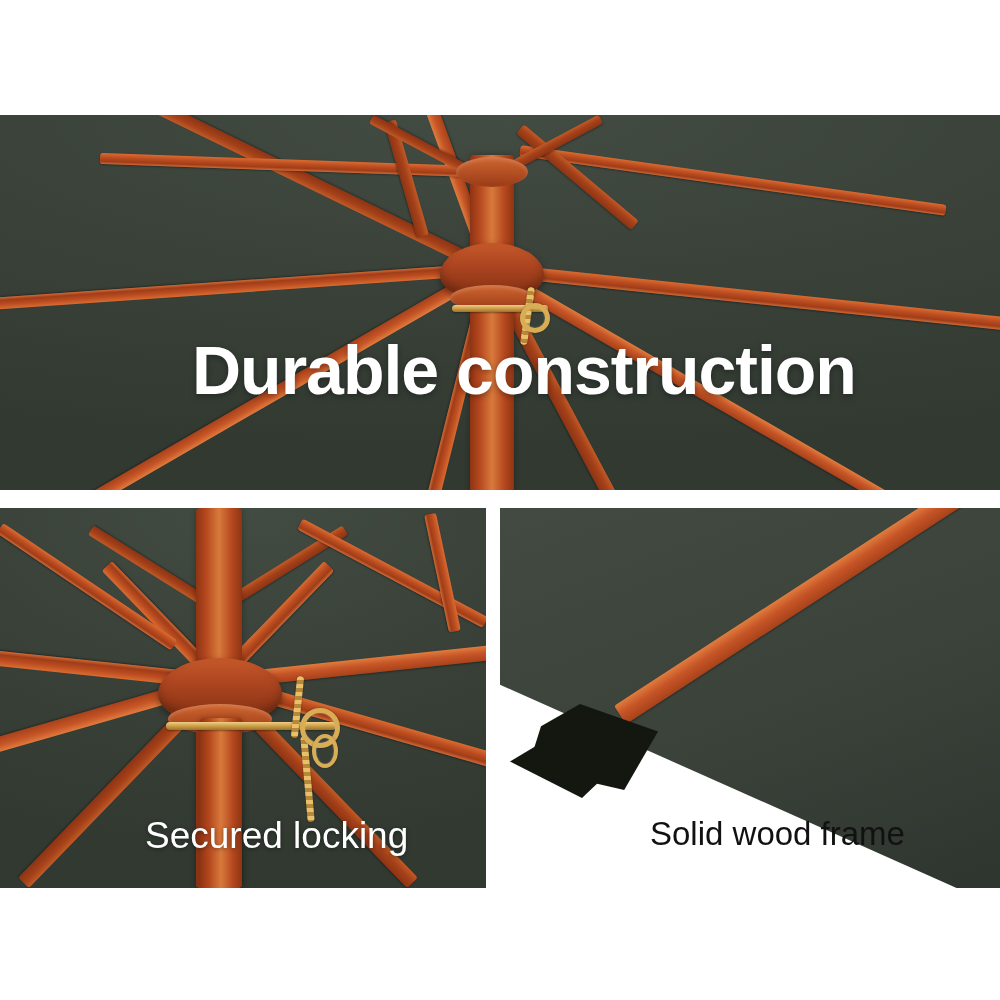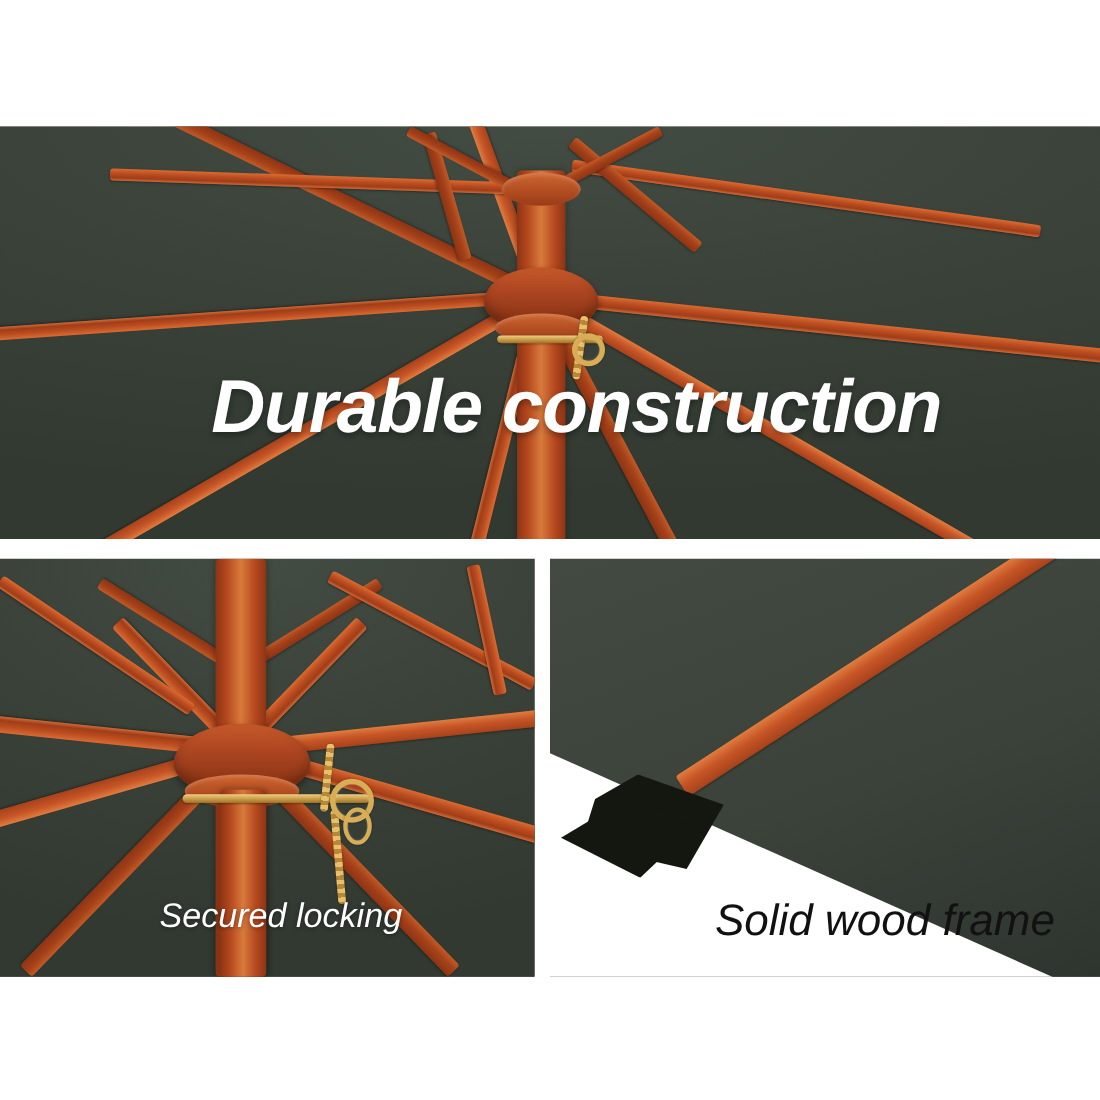--- a/index.html
+++ b/index.html
@@ -1,17 +1,17 @@
 <!DOCTYPE html>
 <html><head>
 <meta charset="utf-8">
 <style>
   html,body{margin:0;padding:0;background:#fff;}
   body{width:1000px;height:1000px;overflow:hidden;font-family:"Liberation Sans",sans-serif;}
-  #stage{position:relative;width:1000px;height:1000px;background:#ffffff;font-style:italic;}
+  #stage{position:relative;width:1000px;height:1000px;background:#ffffff;}
 
   .panel{position:absolute;overflow:hidden;background:#384038;}
   #hero{left:0;top:115px;width:1000px;height:375px;}
   #panel-lock{left:0;top:508px;width:486px;height:380px;}
   #panel-frame{left:500px;top:508px;width:500px;height:380px;}
 
   .canopy{position:absolute;inset:0;
     background:
       radial-gradient(120% 90% at 50% 0%, #434c43 0%, #3a423a 45%, #313931 100%);}
   .canopy.flat{background:linear-gradient(160deg,#424a42 0%,#3a423a 55%,#2e352e 100%);}
@@ -47,23 +47,23 @@
     box-shadow:0 0 2px rgba(0,0,0,.4), inset 0 0 2px rgba(255,255,255,.3);}
 
   .pocket{position:absolute;background:#14170f;}
 
   .headline{position:absolute;left:192px;top:336px;font-size:68px;font-weight:700;
     color:#ffffff;letter-spacing:-1px;line-height:1;white-space:nowrap;
     text-shadow:0 2px 6px rgba(0,0,0,.35);}
   .subhead{position:absolute;left:251px;top:415px;font-size:30px;font-weight:400;
     color:#ffffff;line-height:1;white-space:nowrap;
     text-shadow:0 1px 4px rgba(0,0,0,.35);}
-  .cap-light{position:absolute;font-size:31px;color:#ffffff;white-space:nowrap;
+  .cap-light{position:absolute;font-size:37px;color:#ffffff;white-space:nowrap;
     text-shadow:0 1px 4px rgba(0,0,0,.4);}
-  .cap-dark{position:absolute;font-size:40px;color:#111111;white-space:nowrap;}
+  .cap-dark{position:absolute;font-size:33px;color:#111111;white-space:nowrap;}
 </style>
 </head>
 <body>
 
 <div id="stage">
 
   <div class="panel" id="hero">
     <div class="canopy"></div>
 
     <div class="rib" style="left:490px;top:148px;width:560px;height:13px;transform:rotate(6deg);"></div>

